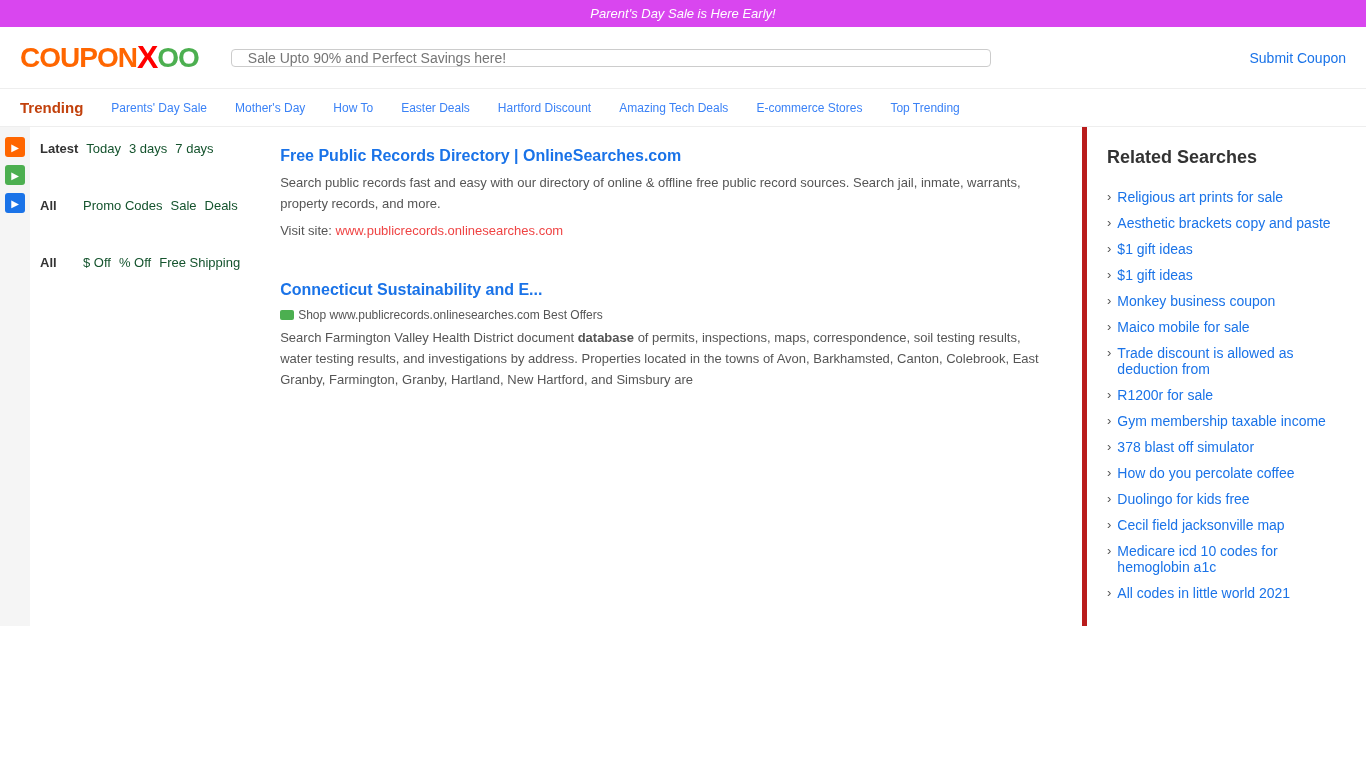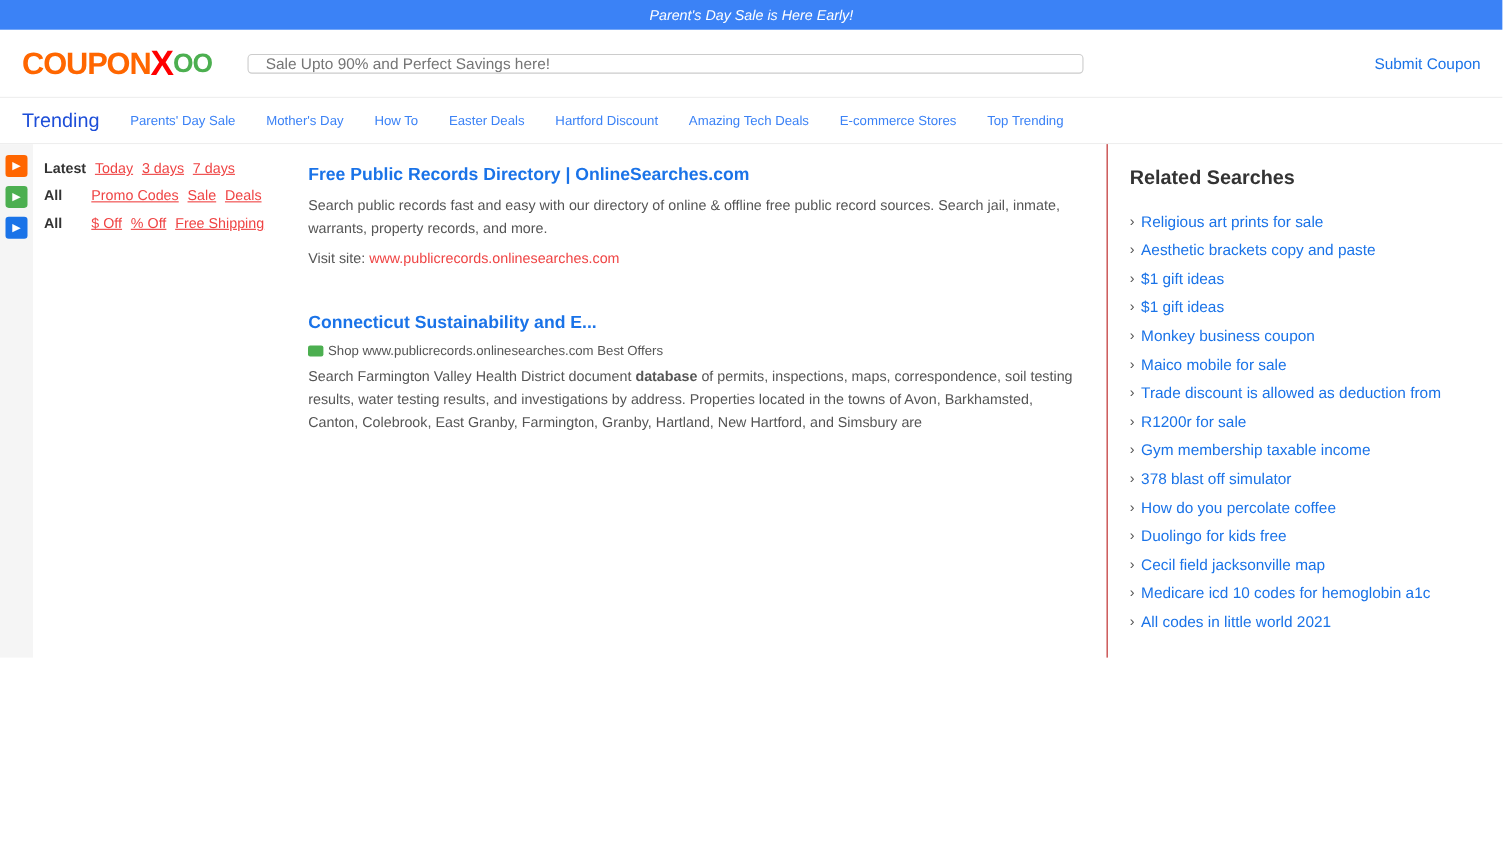--- a/index.html
+++ b/index.html
@@ -1,20 +1,20 @@
 <!DOCTYPE html>
 <html><head>
   <meta charset="utf-8">
   <style>
     * { margin: 0; padding: 0; box-sizing: border-box; }
     body { font-family: Arial, sans-serif; font-size: 14px; color: #333; background: #fff; width: 1366px; }
 
     
     .top-banner {
-      background: #3b82f6;
+      background: #d946ef;
       color: #fff;
       text-align: center;
       padding: 6px 0;
       font-size: 13px;
       font-style: italic;
     }
 
     
     .header {
       display: flex;
@@ -26,21 +26,21 @@
     .logo {
       display: flex;
       align-items: center;
       font-size: 28px;
       font-weight: bold;
       letter-spacing: -1px;
       flex-shrink: 0;
     }
     .logo-coupon { color: #ff6600; }
     .logo-x { color: #ff0000; font-size: 32px; }
-    .logo-oo { color: #4caf50; font-size: 24px; }
+    .logo-oo { color: #4caf50; font-size: 28px; }
     .search-bar {
       flex: 1;
       max-width: 760px;
       border: 1px solid #ccc;
       border-radius: 4px;
       padding: 0 16px;
       font-size: 14px;
       color: #999;
       outline: none;
     }
@@ -55,23 +55,23 @@
     
     .nav {
       display: flex;
       align-items: center;
       padding: 10px 20px;
       border-bottom: 1px solid #eee;
       gap: 28px;
       flex-wrap: wrap;
     }
     .nav-trending {
-      font-weight: normal;
-      color: #1d4ed8;
-      font-size: 18px;
+      font-weight: bold;
+      color: #c2410c;
+      font-size: 15px;
     }
     .nav-item {
       color: #3b82f6;
       font-size: 12px;
       cursor: pointer;
       white-space: nowrap;
     }
 
     
     .main-layout {
@@ -109,23 +109,22 @@
       gap: 8px;
       margin-bottom: 10px;
       font-size: 13px;
     }
     .filter-label {
       font-weight: bold;
       color: #333;
       min-width: 35px;
     }
     .filter-option {
-      color: #ef4444;
-      cursor: pointer;
-      text-decoration: underline;
+      color: #14532d;
+      cursor: pointer;
     }
 
     
     .content-area {
       flex: 1;
       padding: 20px 30px;
     }
 
     
     .result-card {
@@ -158,24 +157,24 @@
     }
     .tag-icon {
       width: 14px;
       height: 10px;
       background: #4caf50;
       border-radius: 2px;
     }
 
     
     .right-sidebar {
-      width: 360px;
+      width: 284px;
       padding: 20px 20px;
       flex-shrink: 0;
-      border-left: 1px solid #b91c1c;
+      border-left: 5px solid #b91c1c;
     }
     .related-title {
       font-size: 18px;
       font-weight: bold;
       color: #333;
       margin-bottom: 16px;
     }
     .related-item {
       display: flex;
       align-items: flex-start;
@@ -187,20 +186,21 @@
     .related-arrow {
       color: #555;
       margin-right: 6px;
       flex-shrink: 0;
       font-size: 13px;
     }
     .filter-wrapper {
       display: flex;
       flex-direction: column;
       padding: 14px 10px;
+      gap: 32px;
     }
   </style>
 </head>
 <body>
 
 <div class="top-banner">
   <span>Parent's Day Sale is Here Early!</span>
 </div>
 
 <div class="header">

